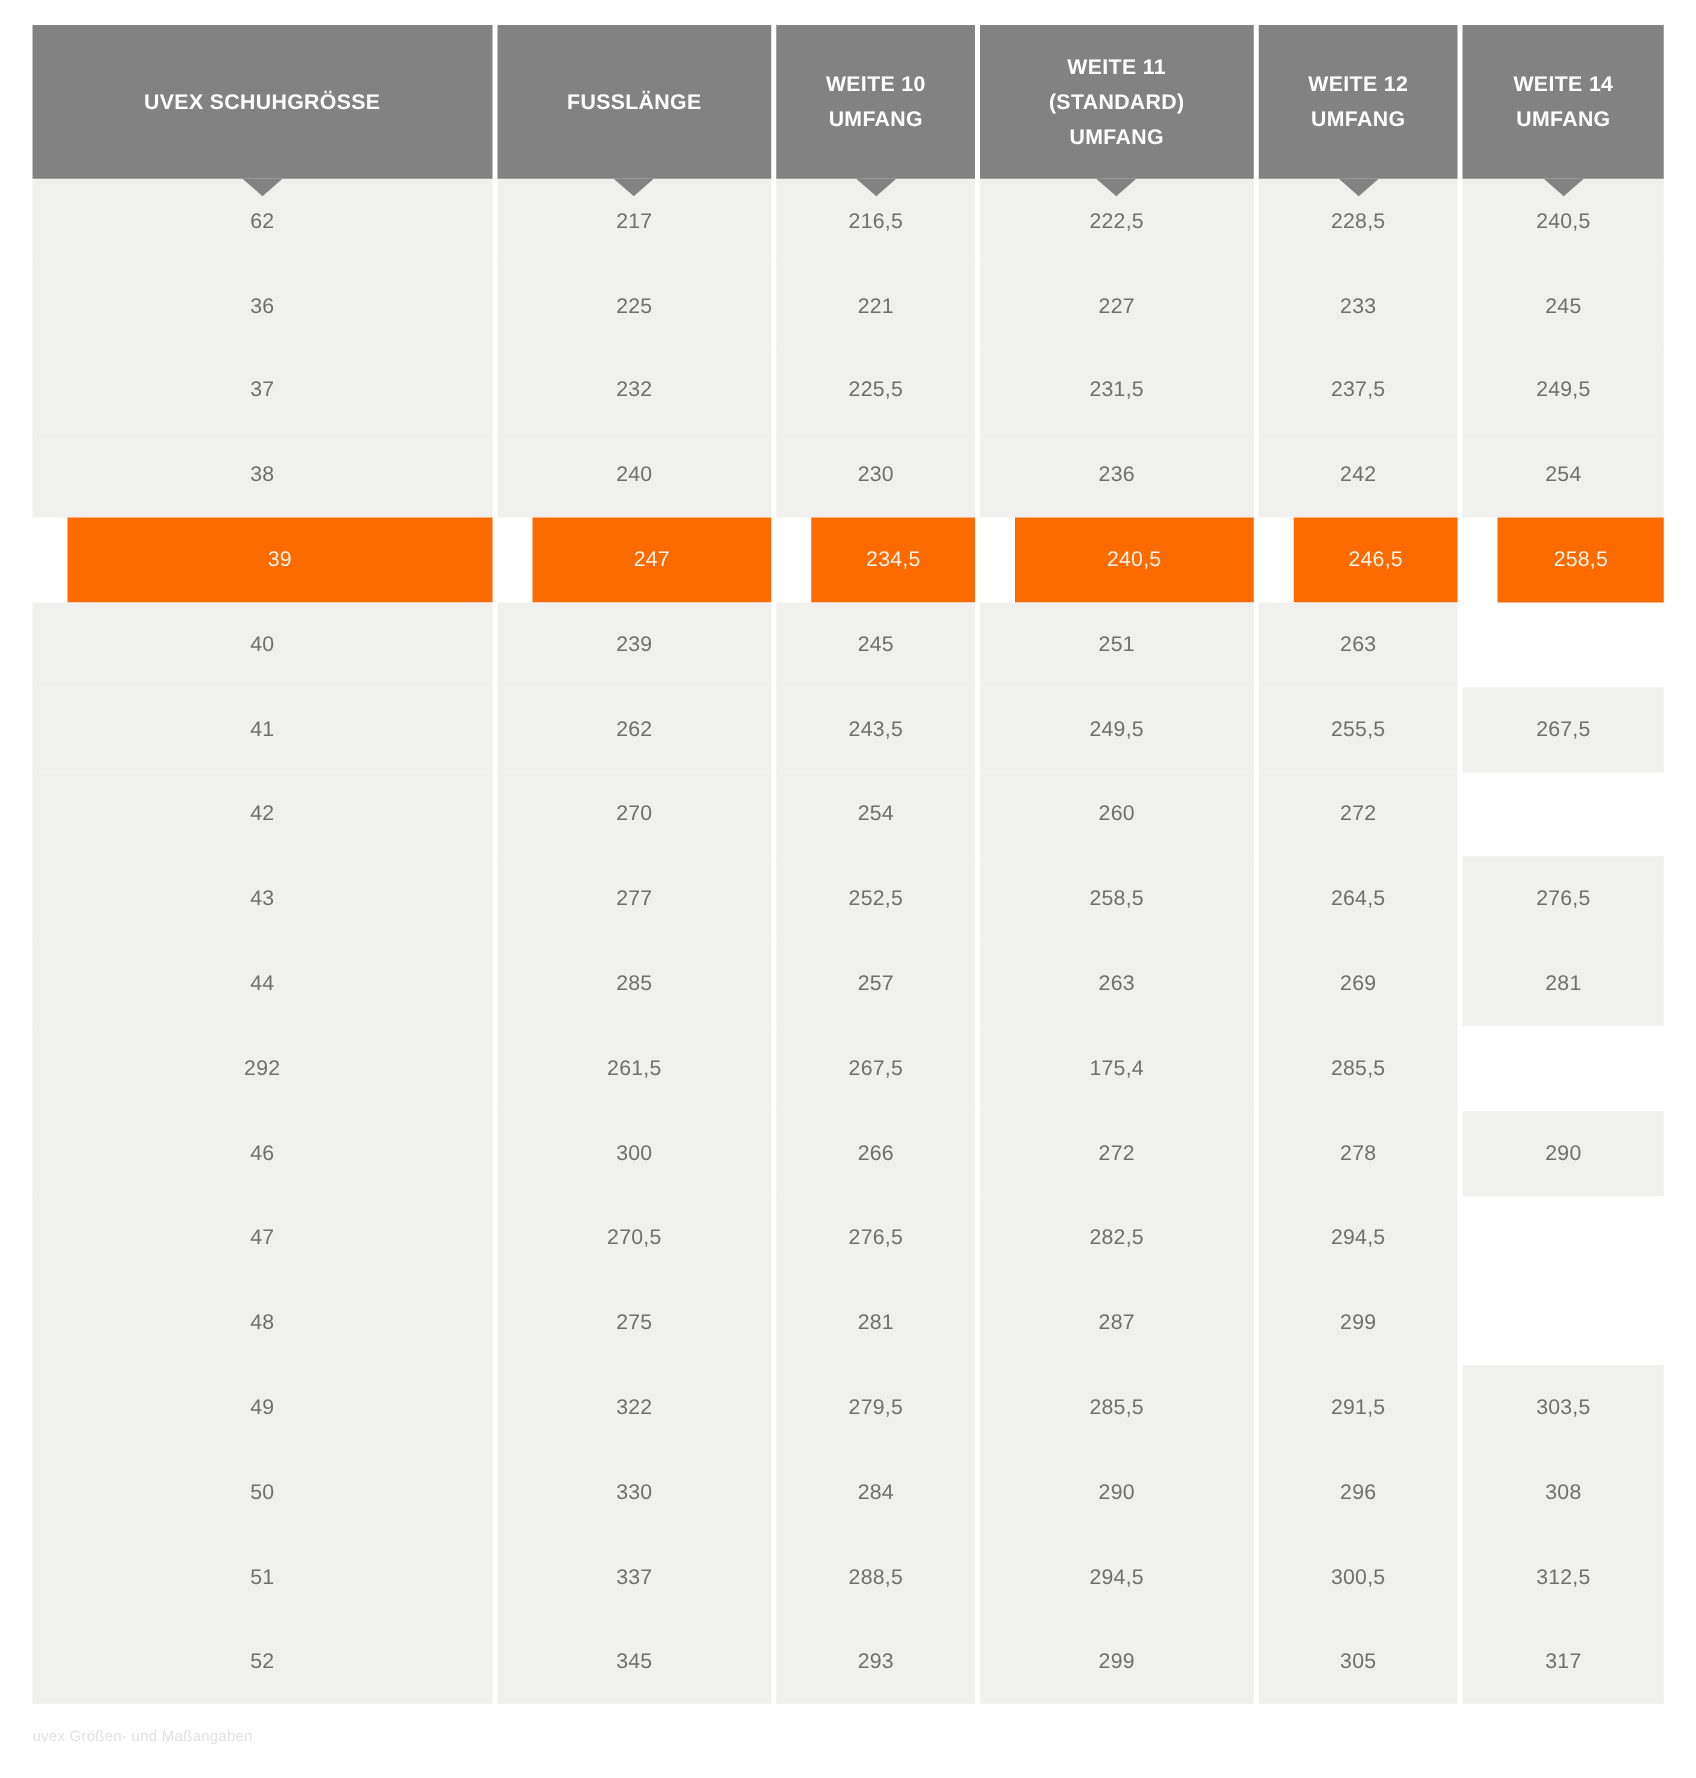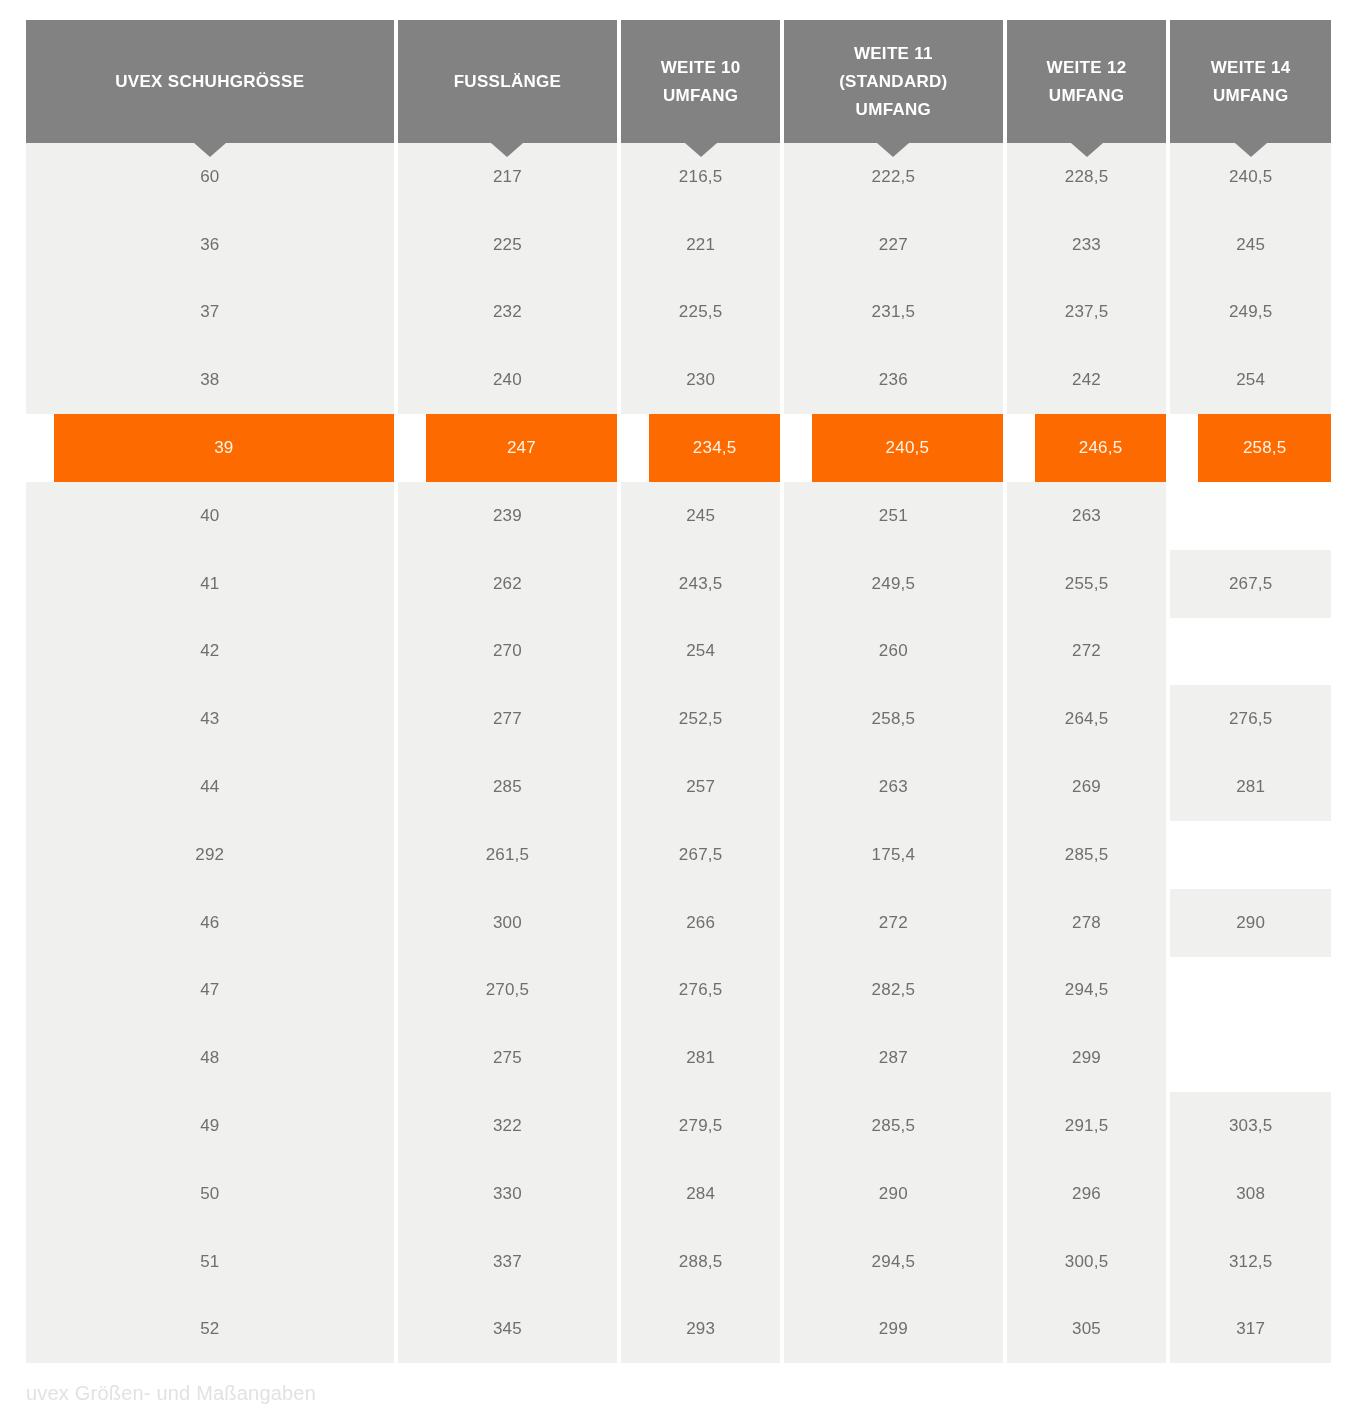--- a/index.html
+++ b/index.html
@@ -69,21 +69,21 @@
   }
   .body-row.highlight .cell{
     background:var(--highlight-bg);
     color:var(--highlight-text);
     margin-left:28px;
   }
   .caption{
     margin-top:19px;
     margin-left:0px;
     color:var(--caption-text);
-    font-size:20px;
+    font-size:12px;
     letter-spacing:.2px;
   }
 </style>
 </head>
 <body>
 
 <div class="chart-wrap">
   <div class="grid-row header-row" id="header-row">
       <div class="hcell">
     <div class="hlabel">
@@ -122,21 +122,21 @@
       <div class="hcell">
     <div class="hlabel">
           <div>WEITE 14</div>
           <div>UMFANG</div>
         </div>
     <div class="tri"></div>
   </div>
     </div>
   <div id="table-body">
       <div class="grid-row body-row">
-        <div class="cell">60</div>
+        <div class="cell">62</div>
         <div class="cell">217</div>
         <div class="cell">216,5</div>
         <div class="cell">222,5</div>
         <div class="cell">228,5</div>
         <div class="cell">240,5</div>
       </div>
       <div class="grid-row body-row">
         <div class="cell">36</div>
         <div class="cell">225</div>
         <div class="cell">221</div>

